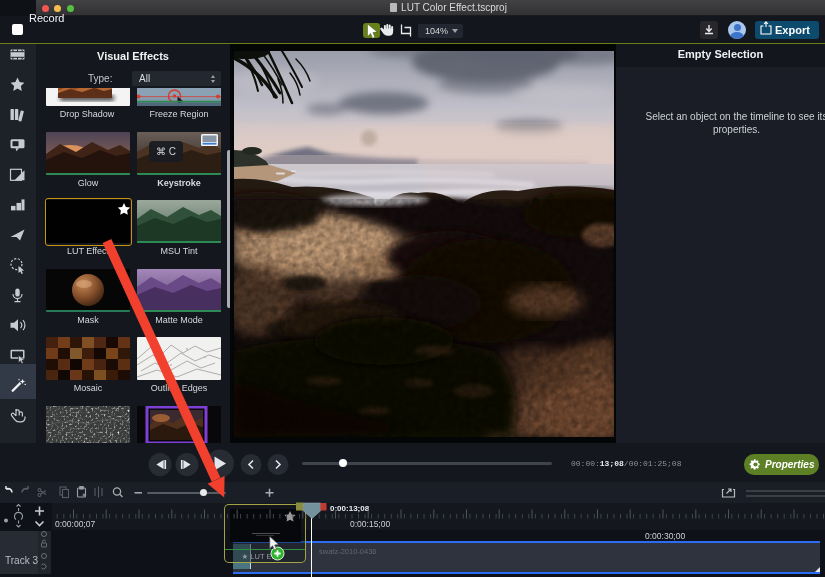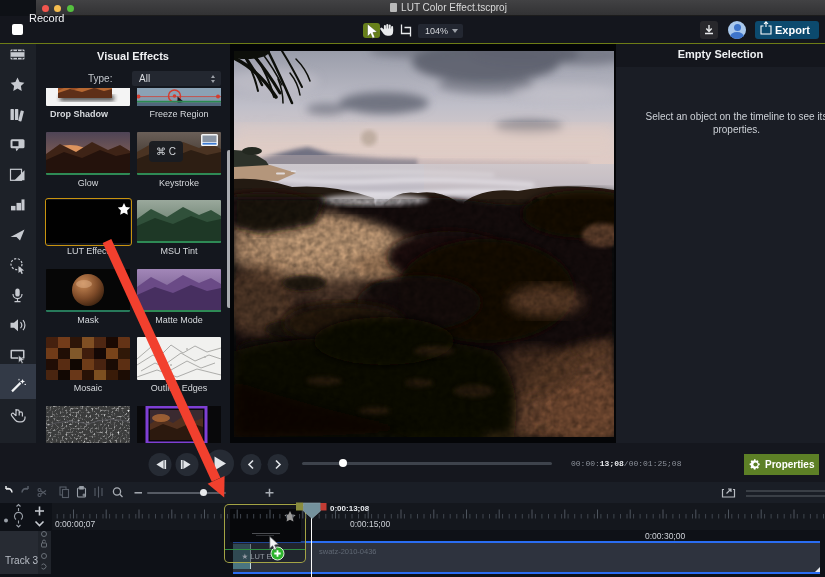--- a/index.html
+++ b/index.html
@@ -47,21 +47,21 @@
 
 #rightpanel { left:616px; top:44px; width:209px; height:399px; background:#1a1d25; }
 #rphead { left:0; top:0; width:209px; height:23px; background:#14161d; text-align:center; font-size:11px; font-weight:bold; color:#eef0f2; line-height:21px; }
 #rptext { left:26px; top:66px; width:189px; text-align:center; font-size:10px; line-height:13px; color:#ccd0d6; }
 
 
 #playbar { left:0; top:443px; width:825px; height:39px; background:#15171e; }
 #slider { left:302px; top:462px; width:250px; height:3px; background:#3e434c; border-radius:2px; }
 #sliderthumb { left:339px; top:459px; width:8px; height:8px; background:#fff; border-radius:50%; }
 #timecode { left:571px; top:459px; font-family:"Liberation Mono",monospace; font-size:8px; color:#8b9099; letter-spacing:0px; }
-#propbtn { left:744px; top:454px; width:75px; height:21px; background:#5d8026; border-radius:0; color:#fff; font-size:10px; font-weight:bold; text-align:left; padding-left:21px; line-height:21px; }
+#propbtn { left:744px; top:454px; width:75px; height:21px; background:#5d8026; border-radius:10px; color:#fff; font-size:10px; font-weight:bold; text-align:left; padding-left:21px; line-height:21px;font-style:italic; }
 
 
 #tltoolbar { left:0; top:482px; width:825px; height:21px; background:#1a1e26; }
 #tlzoomtrack { left:147px; top:491.5px; width:79px; height:2.5px; background:#565b64; border-radius:2px; }
 #tlzoomthumb { left:200px; top:489px; width:7px; height:7px; background:#e8e9eb; border-radius:50%; }
 #hsb1 { left:746px; top:489.5px; width:79px; height:2px; background:#3a3f46; }
 #hsb2 { left:746px; top:494.5px; width:79px; height:2px; background:#3a3f46; }
 
 
 #timeline { left:0; top:503px; width:825px; height:74px; background:#0e1117; }
@@ -392,24 +392,24 @@
         <svg width="84" height="43" viewBox="0 0 84 43">
           <rect width="84" height="43" fill="#08080a"></rect>
           <rect x="10" y="1" width="59" height="36" fill="none" stroke="#7e3fd4" stroke-width="3"></rect>
           <rect x="13" y="4" width="53" height="30" fill="#3a2a30"></rect>
           <path d="M13,18 L24,11 L36,17 L48,9 L58,15 L66,12 L66,34 L13,34 Z" fill="#52301e"></path>
           <ellipse cx="24" cy="12" rx="9" ry="4" fill="#b06a36" opacity="0.8"></ellipse>
           <path d="M13,24 L26,18 L40,23 L54,17 L66,21 L66,34 L13,34 Z" fill="#2c190e"></path>
         </svg>
       </div>
 
-      <div class="tlabel" style="left:1px; top:21px;font-weight:bold;">Drop Shadow</div>
+      <div class="tlabel" style="left:9px; top:21px;">Drop Shadow</div>
       <div class="tlabel" style="left:101px; top:21px;">Freeze Region</div>
       <div class="tlabel" style="left:10px; top:89.5px;">Glow</div>
-      <div class="tlabel" style="left:101px; top:89.5px;">Keystroke</div>
+      <div class="tlabel" style="left:101px; top:89.5px;font-weight:bold;">Keystroke</div>
       <div class="tlabel" style="left:10px; top:158px;">LUT Effect</div>
       <div class="tlabel" style="left:101px; top:158px;">MSU Tint</div>
       <div class="tlabel" style="left:10px; top:226.5px;">Mask</div>
       <div class="tlabel" style="left:101px; top:226.5px;">Matte Mode</div>
       <div class="tlabel" style="left:10px; top:295px;">Mosaic</div>
       <div class="tlabel" style="left:101px; top:295px;">Outline Edges</div>
     </div>
     <div id="fxsb" class="abs"></div>
   </div>
 

